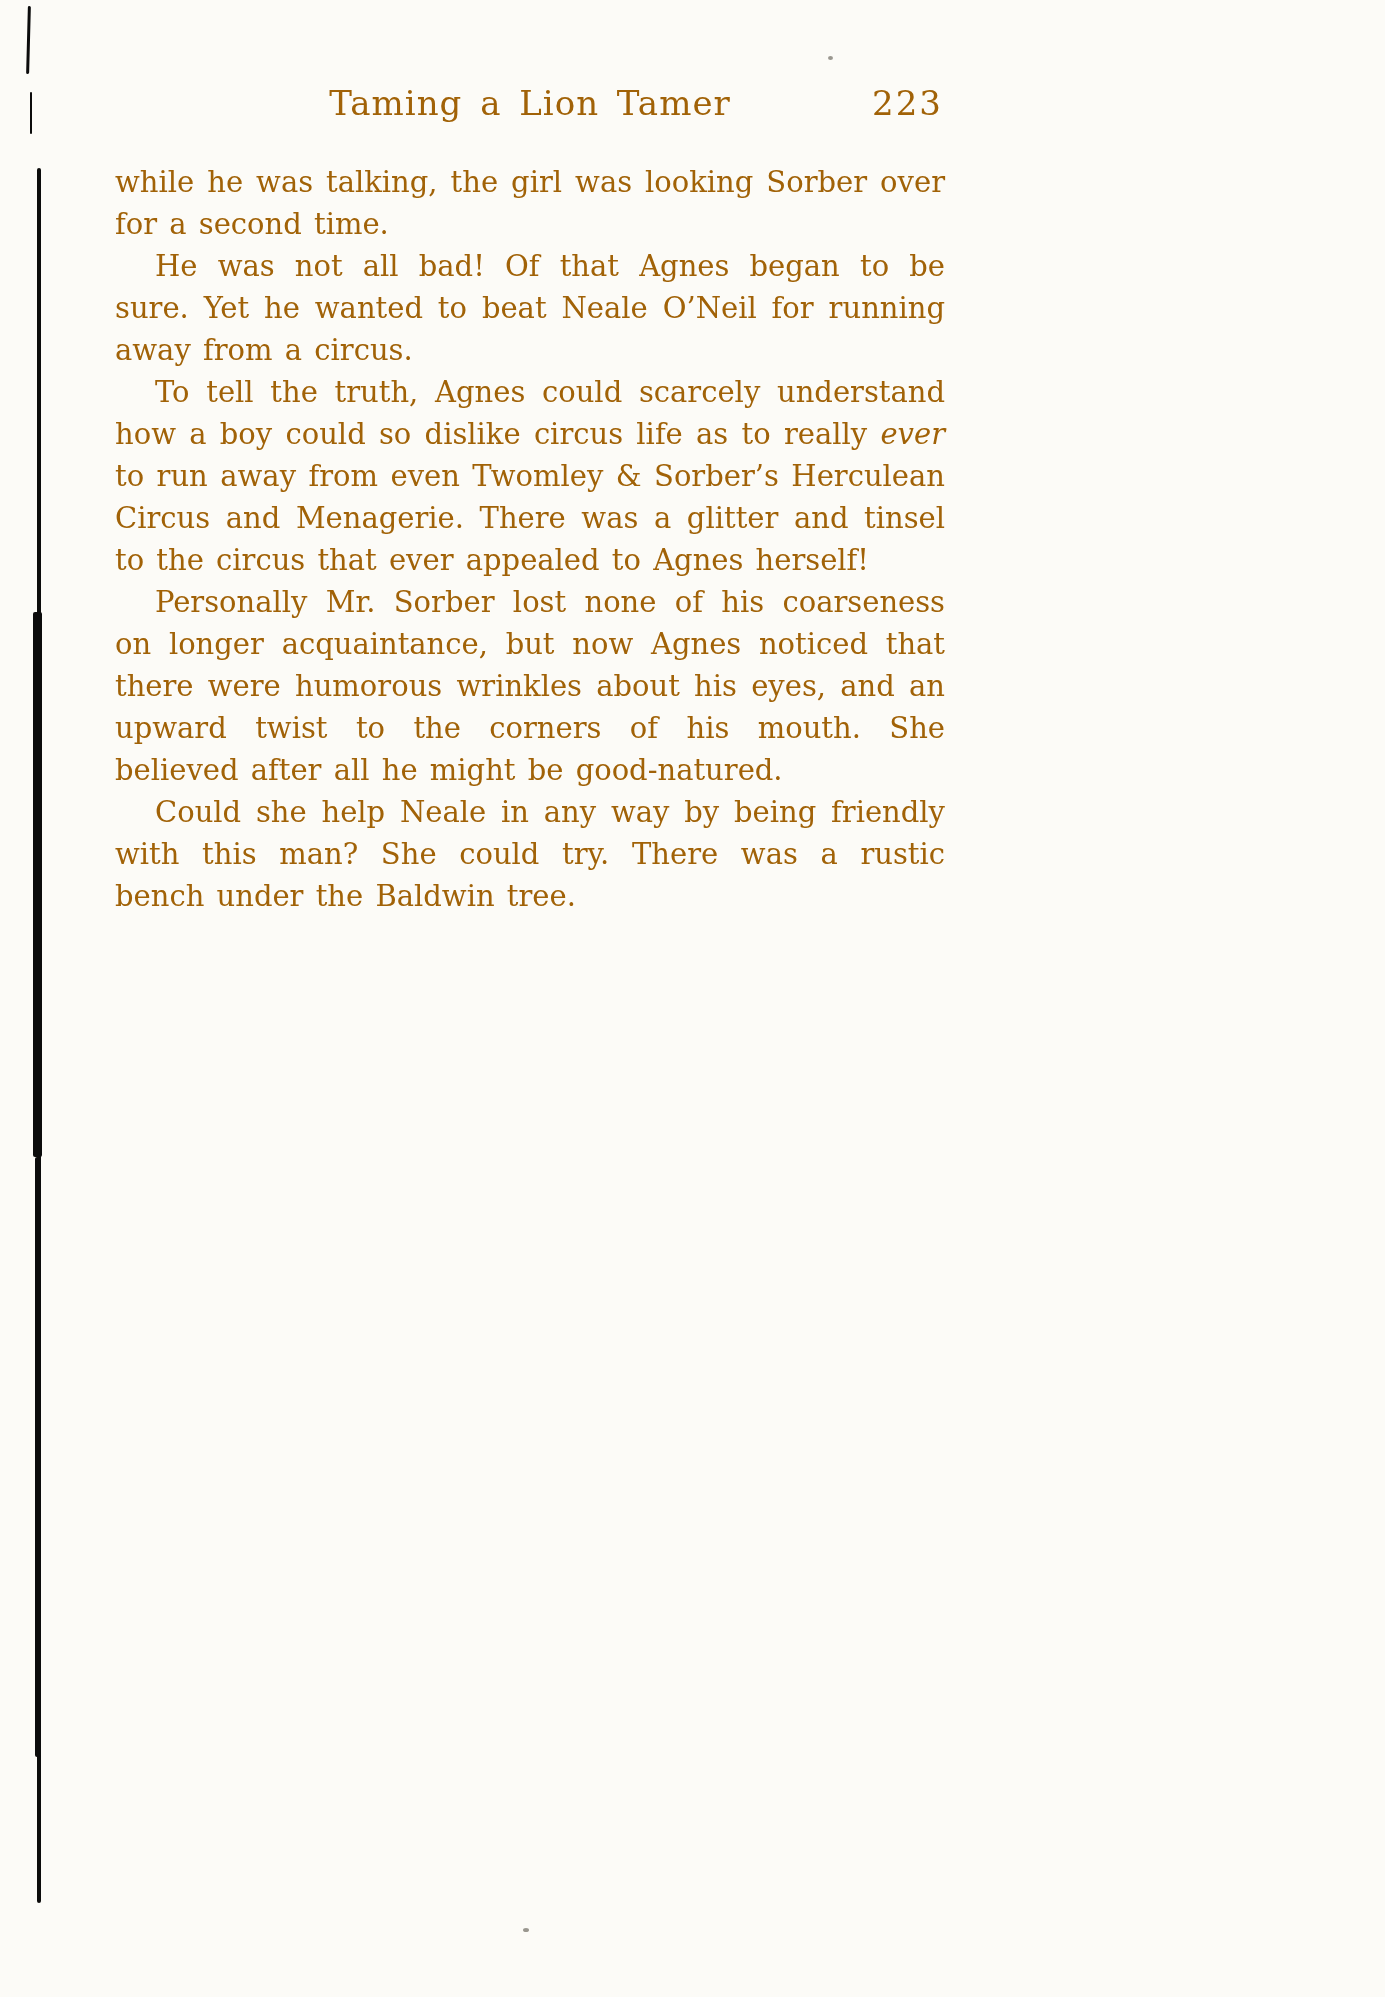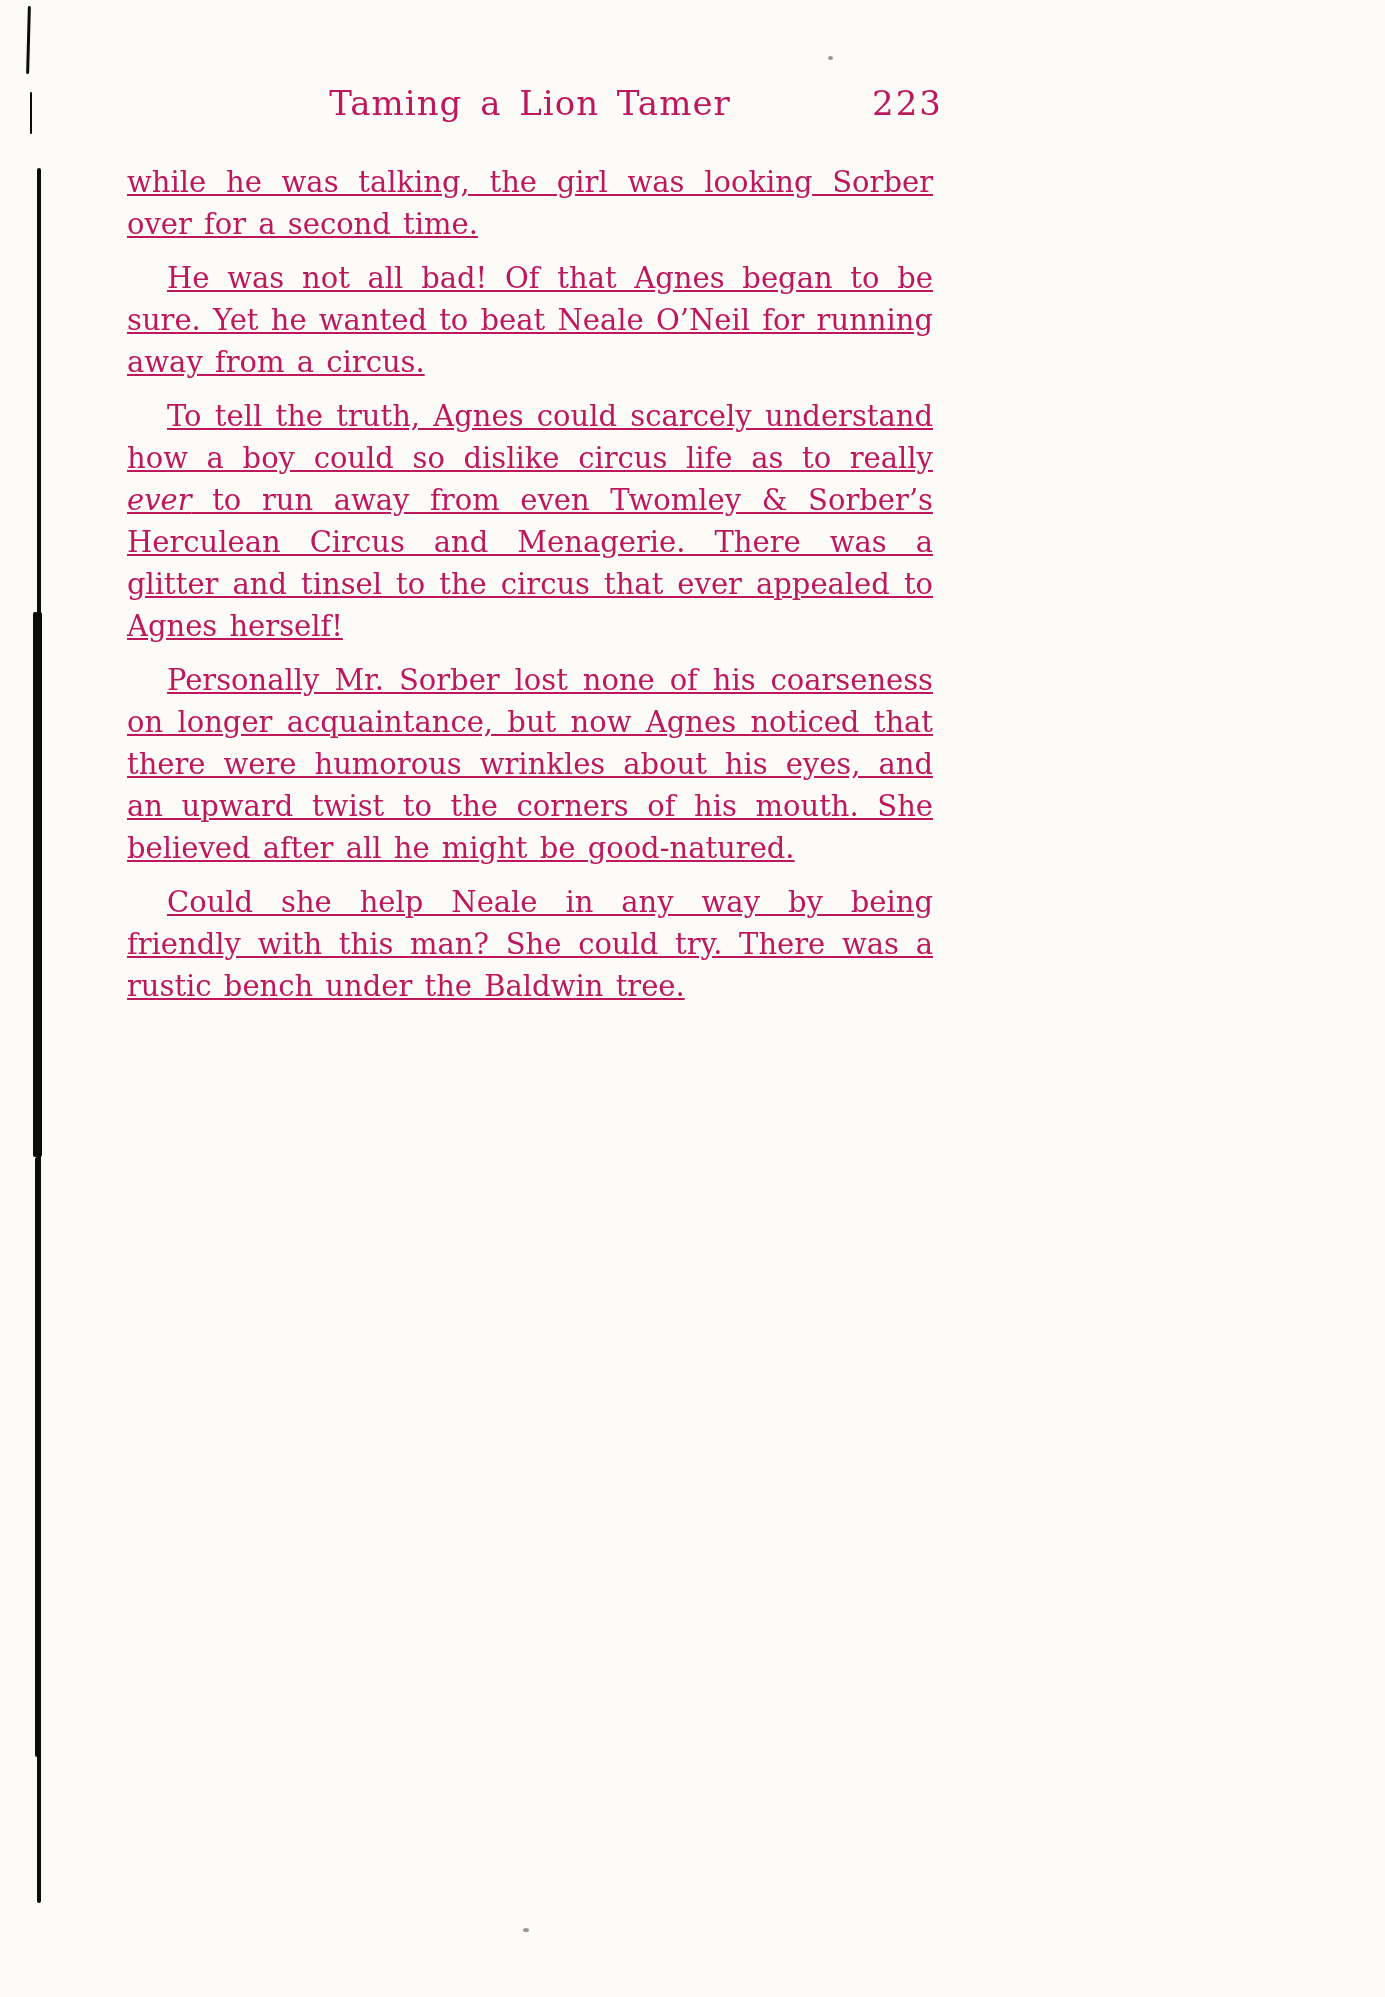--- a/index.html
+++ b/index.html
@@ -36,21 +36,21 @@
     border-radius: 50%;
   }
   .s1 { left: 828px; top: 56px;  width: 5px; height: 4px; }
   .s2 { left: 523px; top: 1928px; width: 6px; height: 4px; }
 
   .content {
     position: absolute;
     left: 115px;
     top: 82px;
     width: 830px;
-    color: #be185d;
+    color: #a16207;
   }
   .header {
     position: relative;
     text-align: center;
     font-size: 34px;
     line-height: 42px;
     letter-spacing: 1px;
     white-space: nowrap;
   }
   .title {
@@ -65,23 +65,22 @@
     text-align: center;
   }
   .body-text {
     margin-top: 37px;
     font-size: 29px;
     line-height: 42px;
     text-align: justify;
     word-spacing: 3px;
   }
   .body-text p {
-    margin: 12px;
+    margin: 0;
     padding: 0;
-    text-decoration: underline;
   }
   .body-text p.indent {
     text-indent: 40px;
   }
   .body-text i {
     font-style: italic;
   }
 </style>
 </head>
 <body>

